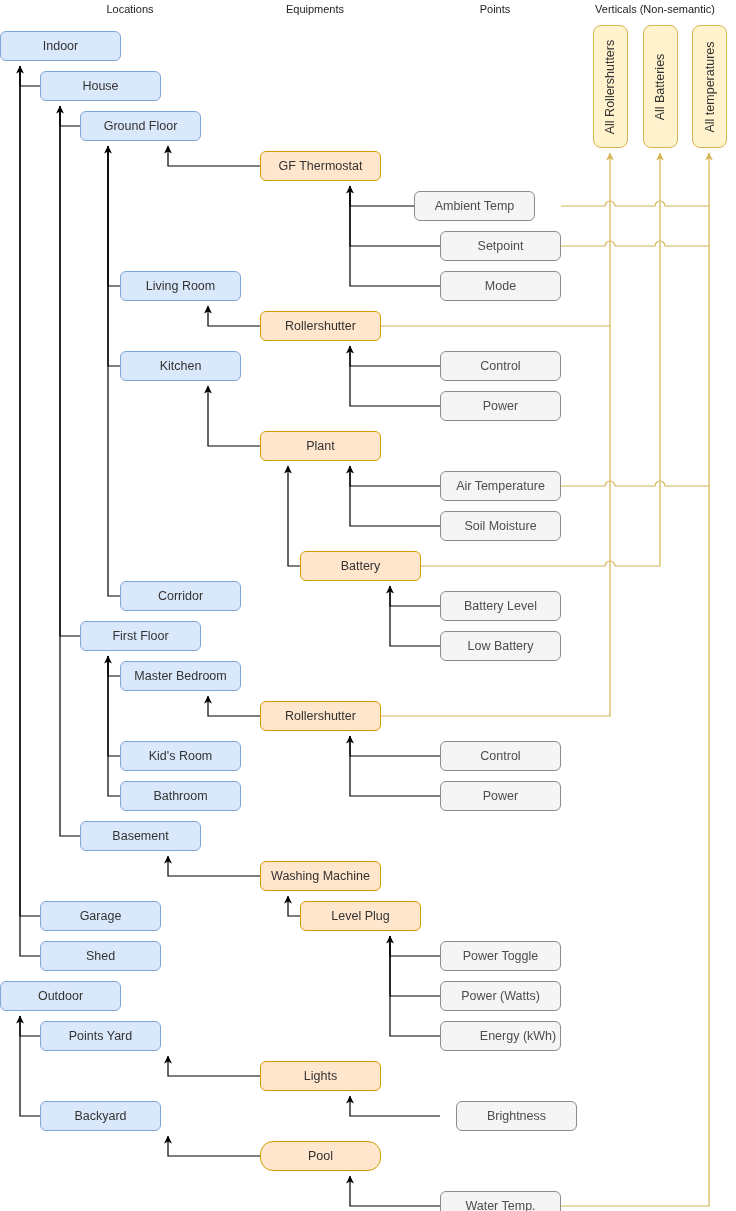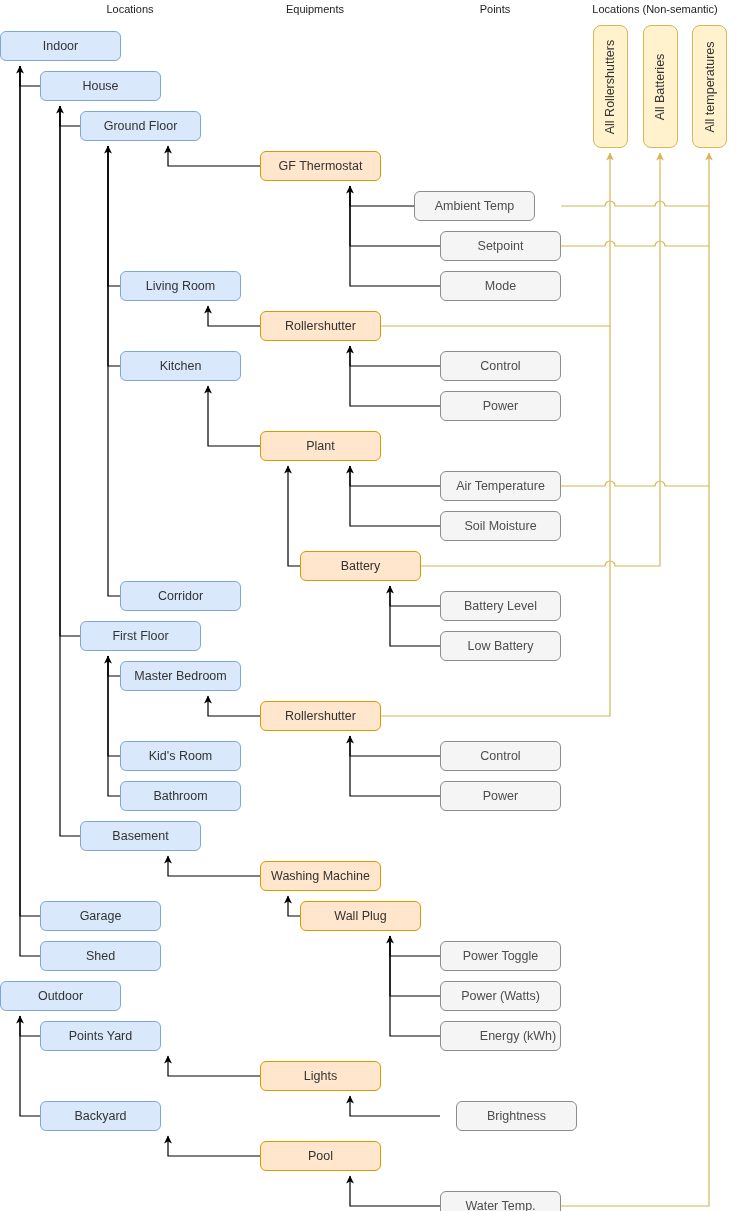--- a/index.html
+++ b/index.html
@@ -17,21 +17,21 @@
   .yel{stroke:#d6b656;stroke-width:1.2;fill:none;}
 </style>
 </head>
 <body>
 
 <div id="canvas">
 
   <div class="col-header" style="left:70px;top:3px;width:120px;">Locations</div>
   <div class="col-header" style="left:255px;top:3px;width:120px;">Equipments</div>
   <div class="col-header" style="left:435px;top:3px;width:120px;">Points</div>
-  <div class="col-header" style="left:575px;top:3px;width:160px;">Locations (Non-semantic)</div>
+  <div class="col-header" style="left:575px;top:3px;width:160px;">Verticals (Non-semantic)</div>
 
   <svg class="wires" viewBox="0 0 736 1211">
     <defs>
       <marker id="ablk" markerWidth="9" markerHeight="9" refX="7.5" refY="4.5" orient="auto" markerUnits="userSpaceOnUse">
         <path d="M0,0.6 L8,4.5 L0,8.4 L2,4.5 Z" fill="#000"></path>
       </marker>
       <marker id="ayel" markerWidth="9" markerHeight="9" refX="7.5" refY="4.5" orient="auto" markerUnits="userSpaceOnUse">
         <path d="M0,0.6 L8,4.5 L0,8.4 L2,4.5 Z" fill="#d6b656"></path>
       </marker>
     </defs>
@@ -173,26 +173,26 @@
   <div class="node equip" style="left:300px;top:551px;width:121px;height:30px;">
       <span>Battery</span>
     </div>
   <div class="node equip" style="left:260px;top:701px;width:121px;height:30px;">
       <span>Rollershutter</span>
     </div>
   <div class="node equip" style="left:260px;top:861px;width:121px;height:30px;">
       <span>Washing Machine</span>
     </div>
   <div class="node equip" style="left:300px;top:901px;width:121px;height:30px;">
-      <span>Wall Plug</span>
+      <span>Level Plug</span>
     </div>
   <div class="node equip" style="left:260px;top:1061px;width:121px;height:30px;">
       <span>Lights</span>
     </div>
-  <div class="node equip" style="left:260px;top:1141px;width:121px;height:30px;">
+  <div class="node equip" style="left:260px;top:1141px;width:121px;height:30px;border-radius:13px;">
       <span>Pool</span>
     </div>
 
   <div class="node point" style="left:414px;top:191px;width:121px;height:30px;">
       <span>Ambient Temp</span>
     </div>
   <div class="node point" style="left:440px;top:231px;width:121px;height:30px;">
       <span>Setpoint</span>
     </div>
   <div class="node point" style="left:440px;top:271px;width:121px;height:30px;">

